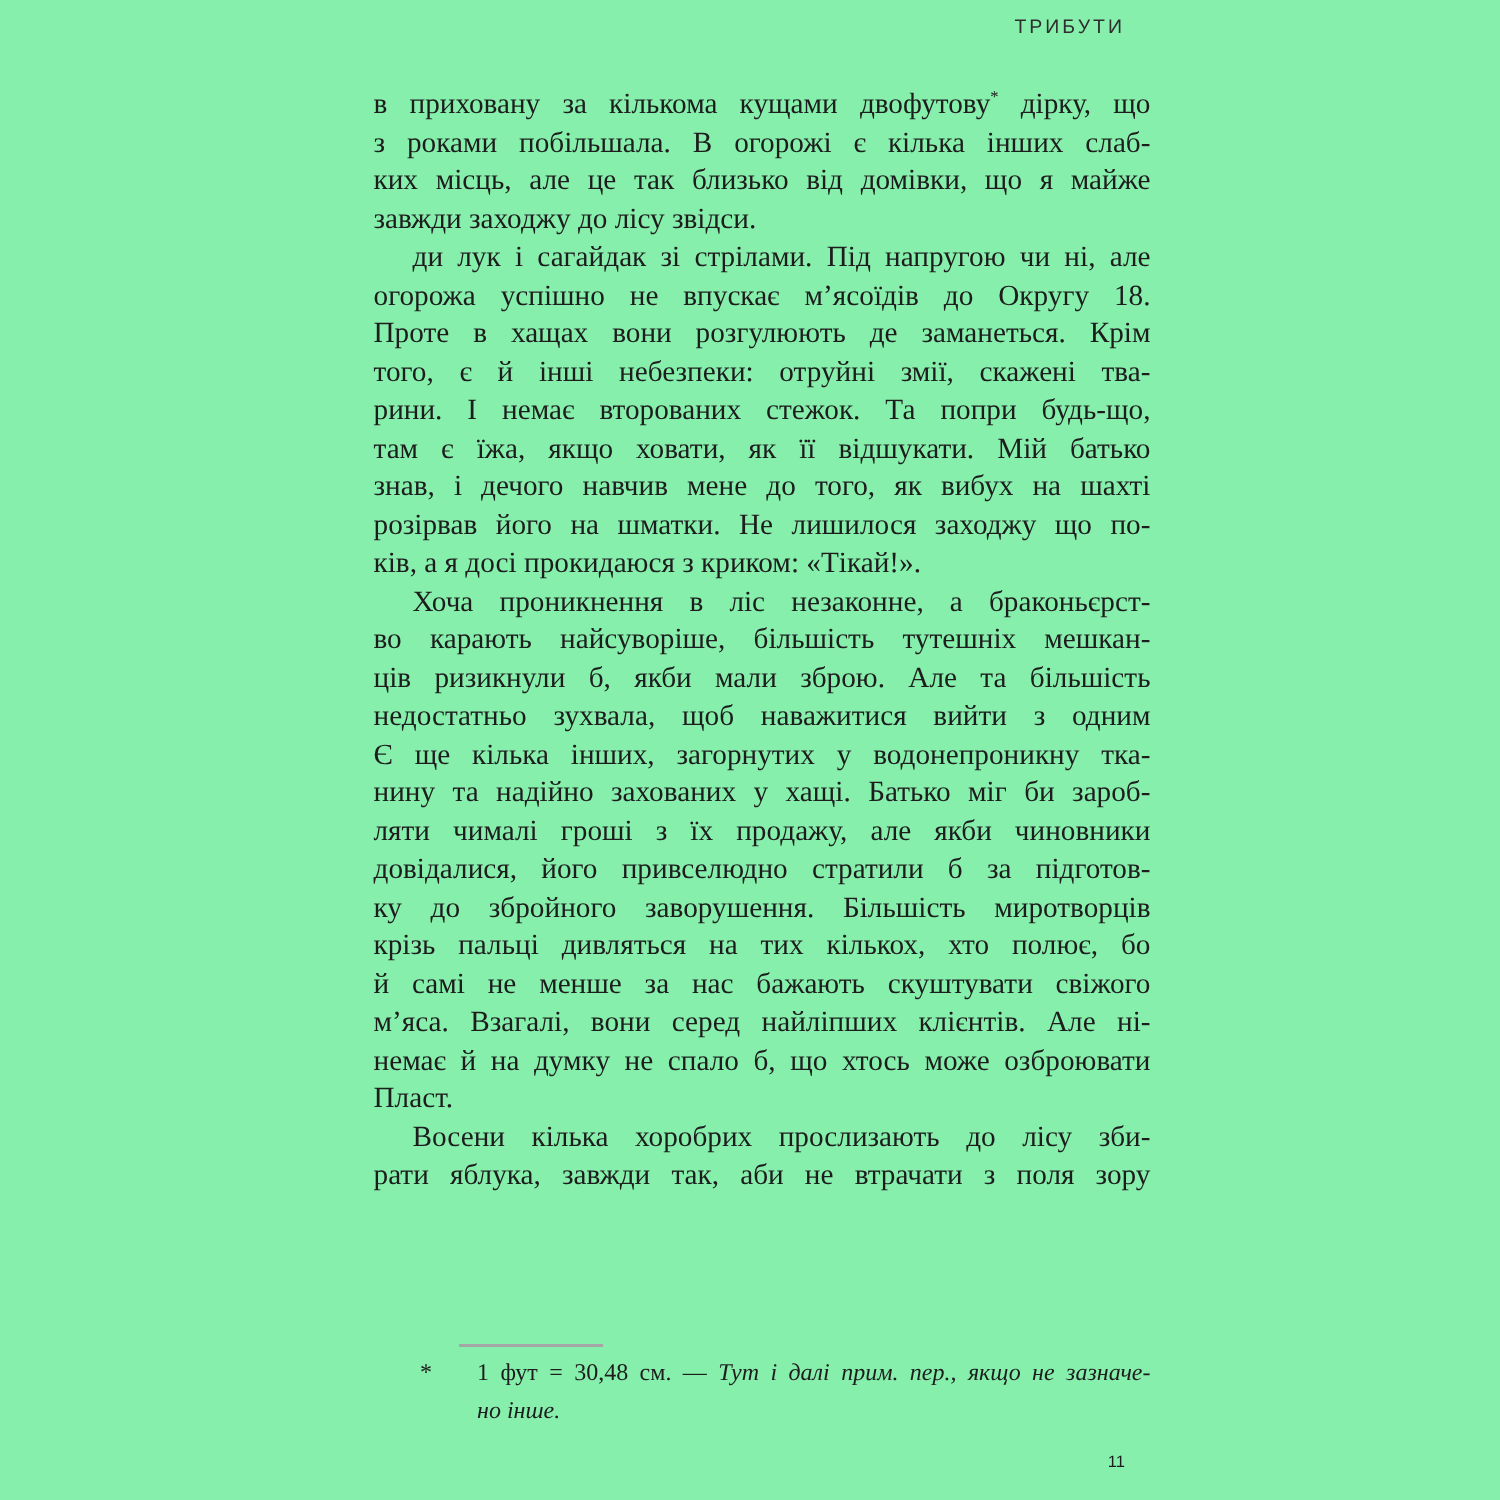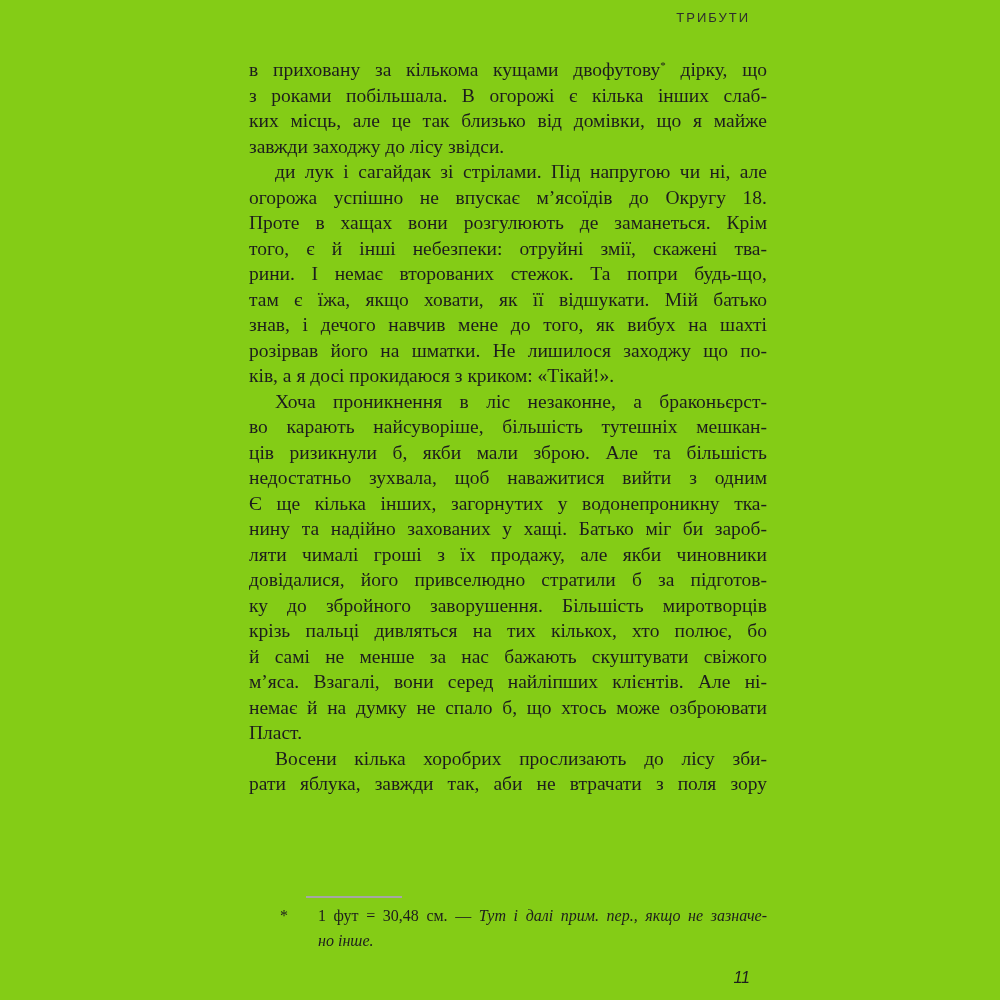--- a/index.html
+++ b/index.html
@@ -1,20 +1,20 @@
 <!DOCTYPE html>
 <html><head>
 <meta charset="utf-8">
 <style>
   html, body { margin: 0; padding: 0; background: #ffffff; }
   .page {
     position: relative;
     width: 1000px;
     height: 1000px;
-    background: #84cc16;
+    background: #86efac;
     font-family: "Liberation Serif", serif;
     color: #1d1d1d;
     overflow: hidden;
   }
   .running-header {
     position: absolute;
     top: 10px;
     left: 249px;
     width: 501px;
     text-align: right;
@@ -65,23 +65,22 @@
   .fn-line { text-align: justify; text-align-last: justify; margin-left: 12px; }
   .fn-line.lastline { text-align-last: left; }
   .fn-line em { font-style: italic; }
   .folio {
     position: absolute;
     top: 969px;
     left: 249px;
     width: 501px;
     text-align: right;
     font-family: "Liberation Sans", sans-serif;
-    font-size: 16px;
+    font-size: 11px;
     color: #1d1d1d;
-    font-style: italic;
   }
 </style>
 </head>
 <body>
 
 <div class="page">
 
   <div class="running-header">ТРИБУТИ</div>
 
   <main class="text-block">

